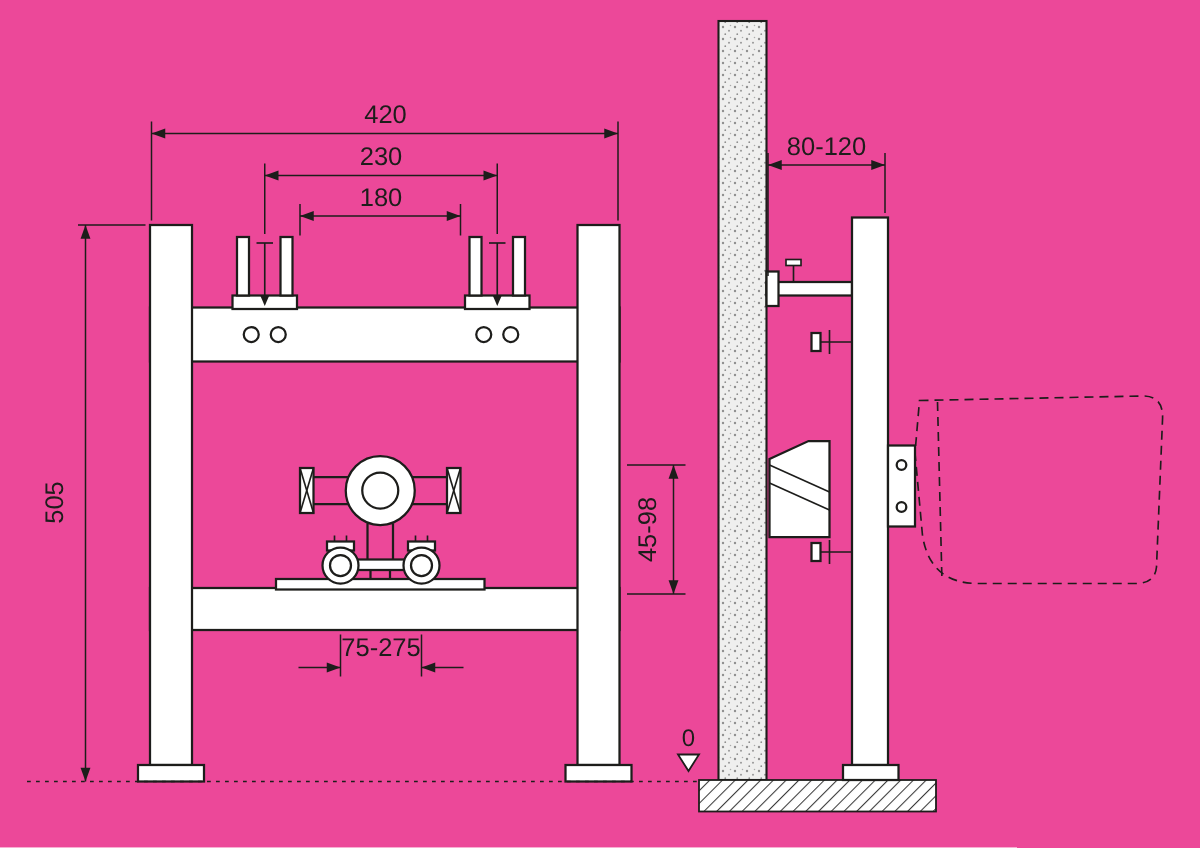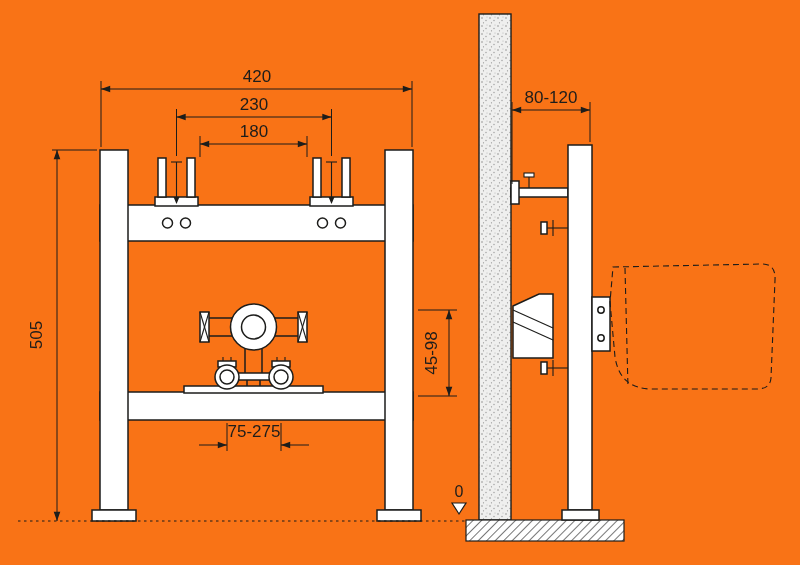--- a/index.html
+++ b/index.html
@@ -1,17 +1,17 @@
 <!DOCTYPE html>
 <html><head>
 <meta charset="utf-8">
 <style>
   :root{ --line:#1d1d1b; }
   html,body{ margin:0; padding:0; background:#ffffff; }
-  .canvas{ position:relative; width:800px; height:565px; background:#f97316; overflow:hidden; }
+  .canvas{ position:relative; width:800px; height:565px; background:#ec4899; overflow:hidden; }
   svg{ display:block; }
   .objf{ stroke:var(--line); stroke-width:1.5; fill:#ffffff; }
   .obj{ stroke:var(--line); stroke-width:1.5; fill:none; }
   .thin{ stroke:var(--line); stroke-width:1.1; fill:none; }
   .dimline{ stroke:var(--line); stroke-width:1; fill:none; }
   .dots{ stroke-dasharray:2.5 3.5; }
   .dash{ stroke-dasharray:6 4; }
   .dimtext{ font-family:"Liberation Sans", sans-serif; font-size:17px; fill:var(--line); }
   .datumtext{ font-family:"Liberation Sans", sans-serif; font-size:16px; fill:var(--line); }
 </style>

